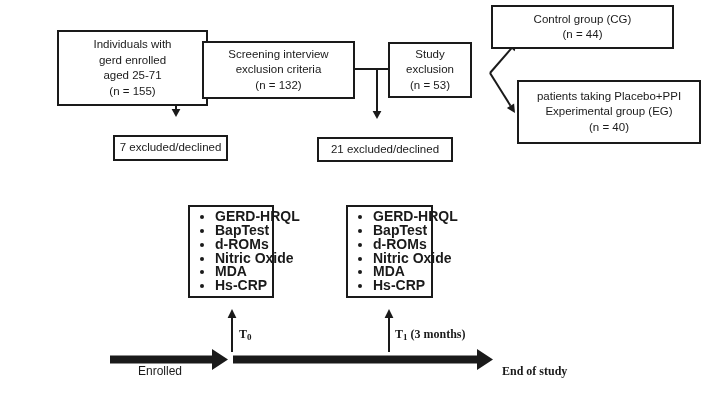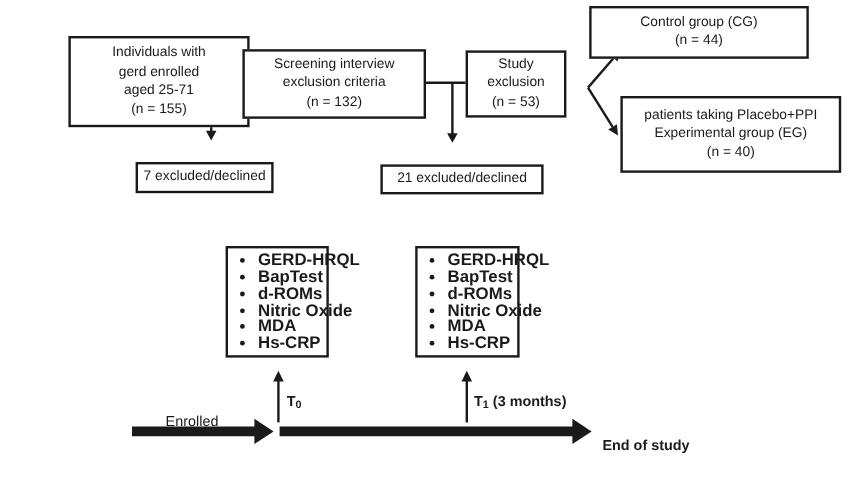--- a/index.html
+++ b/index.html
@@ -53,21 +53,21 @@
     font-size: 14px;
     font-weight: 700;
     line-height: 13.8px;
     white-space: nowrap;
   }
   .tlabel {
     position: absolute;
     font-size: 12px;
     white-space: nowrap;
   }
-  .bold { font-weight: 700; }
+  .bold { font-weight: 700; font-family: Liberation Serif, serif; }
   .tlabel sub {
     font-size: 9px;
     line-height: 0;
     vertical-align: -2px;
     font-weight: 700;
   }
 </style>
 </head>
 <body>
 
@@ -171,17 +171,17 @@
       <li>Nitric Oxide</li>
       <li>MDA</li>
       <li>Hs-CRP</li>
     </ul>
   </div>
 
   <div class="tlabel bold" style="left:239px; top:327px;"><span>T</span><sub>0</sub><span></span></div>
 
   <div class="tlabel bold" style="left:395px; top:327px;"><span>T</span><sub>1</sub><span> (3 months)</span></div>
 
-  <div class="tlabel" style="left:138px; top:344px;text-decoration:underline;">Enrolled</div>
+  <div class="tlabel" style="left:138px; top:364px;">Enrolled</div>
 
   <div class="tlabel bold" style="left:502px; top:352px;margin-top:12px;">End of study</div>
 
 </div>
 
 </body></html>

